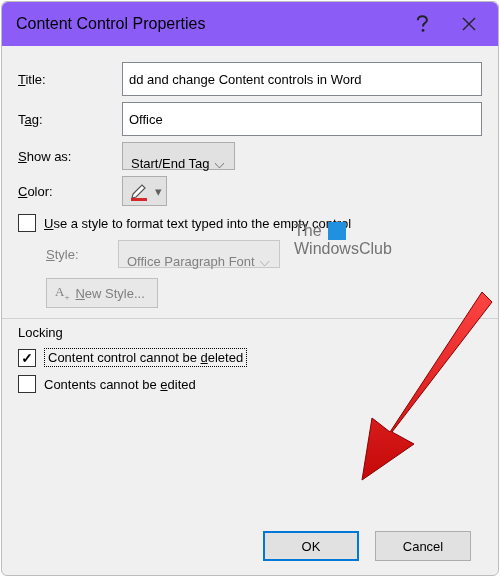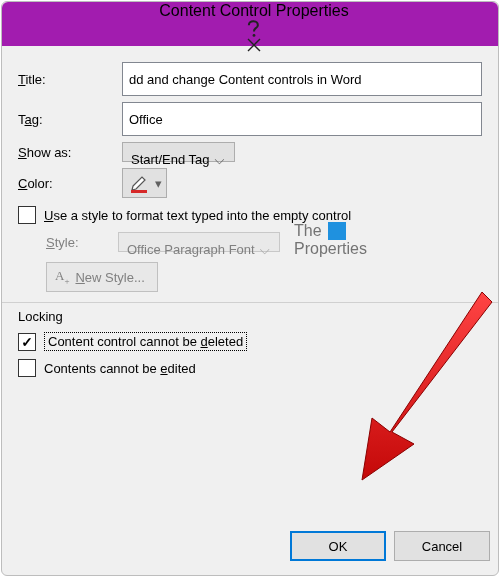--- a/index.html
+++ b/index.html
@@ -21,24 +21,23 @@
     height: 575px;
     margin: 1px;
     position: relative;
     background: #f0f0f0;
   }
   .titlebar {
     height: 44px;
     display: flex;
     align-items: center;
     padding: 0 6px 0 14px;
-    background: #a21caf;
+    background: #8b5cf6;
     border-top-left-radius: 6px;
     border-top-right-radius: 6px;
-    flex-direction: column;
   }
   .titlebar .title {
     font-size: 16px;
     flex: 1;
   }
   .titlebar .tbtn {
     width: 46px;
     height: 36px;
     display: flex;
     align-items: center;
@@ -70,21 +69,21 @@
     height: 28px;
     border: 1px solid #828790;
     background: #fff;
     padding: 16px 6px;
     font-family: inherit;
     font-size: 13px;
   }
   .dd {
     display: inline-flex;
     align-items: center;
-    height: 20px;
+    height: 28px;
     border: 1px solid #adadad;
     background: #e1e1e1;
     padding: 15px 4px 0 8px;
     color: #000;
   }
   .dd .arrow {
     width: 20px;
     text-align: center;
     color: #606060;
   }
@@ -141,24 +140,24 @@
     height:1px;
     background:#d0d0d0;
     margin: 10px -16px 6px -16px;
   }
   .focusrect {
     border:1px dotted #000;
     padding: 1px 3px;
   }
   .footer {
     position:absolute;
-    right: 8px;
+    right: 27px;
     bottom: 14px;
     display:flex;
-    gap:8px;
+    gap:16px;
   }
   .btn {
     width: 96px;
     height: 30px;
     display:flex;
     align-items:center;
     justify-content:center;
     border:1px solid #adadad;
     background:#e1e1e1;
     font-size:13px;
@@ -281,21 +280,21 @@
 
   </div>
 
   <div class="footer">
     <div class="btn primary">OK</div>
     <div class="btn">Cancel</div>
   </div>
 
   <div class="wm">
     <div><span>The</span><span class="sq"></span></div>
-    <div>Properties</div>
+    <div>WindowsClub</div>
   </div>
 
   <svg class="arrow-overlay" width="180" height="200" viewBox="0 0 180 200">
     <defs>
       <linearGradient id="rg" x1="0" y1="0" x2="0" y2="1">
         <stop offset="0" stop-color="#ff4444"></stop>
         <stop offset="1" stop-color="#c40808"></stop>
       </linearGradient>
     </defs>
     <path d="M160 10 L60 140 L82 152 L30 188 L40 126 L58 140 L150 0 Z" fill="url(#rg)" stroke="#8a0000" stroke-width="1"></path>

